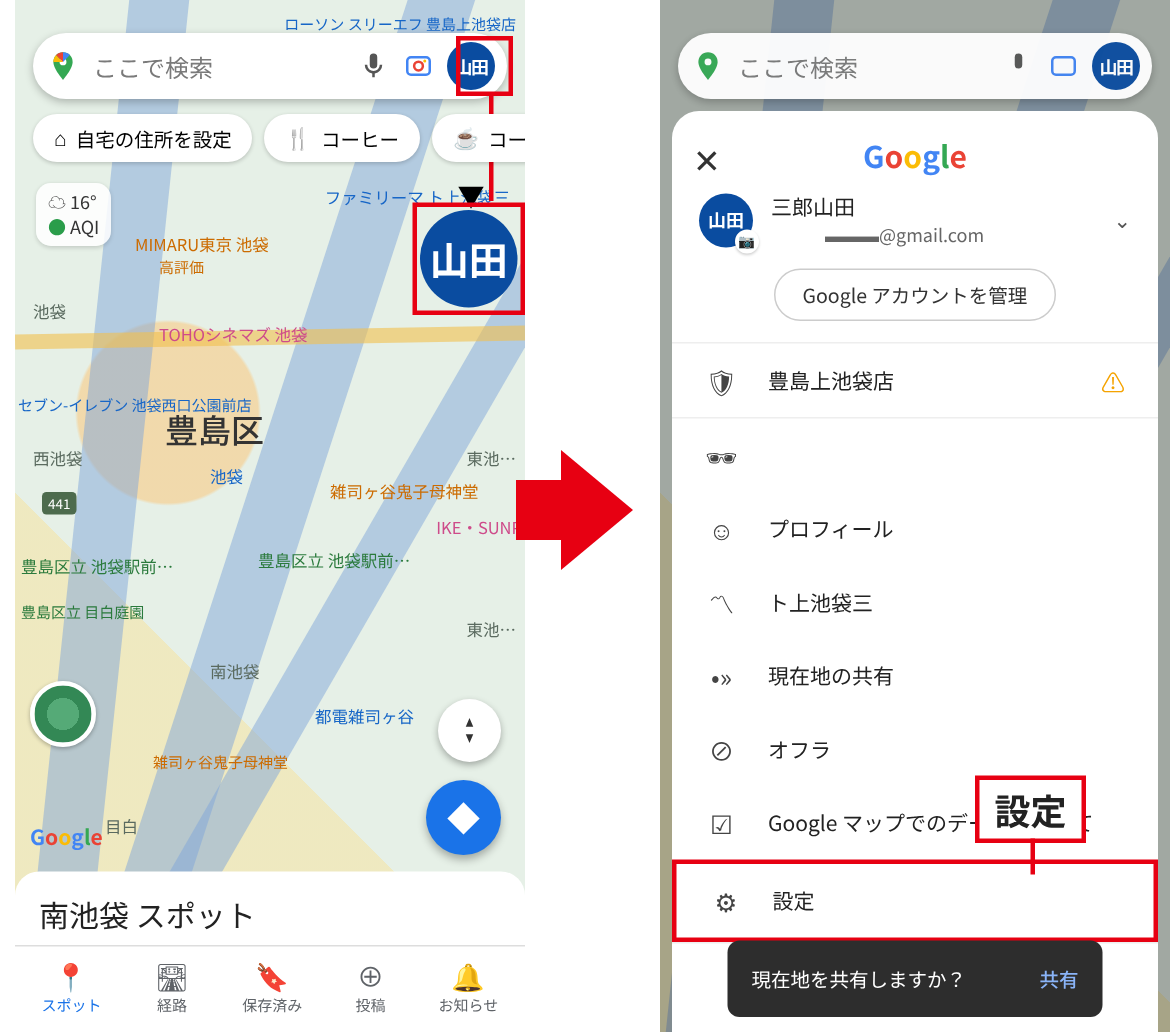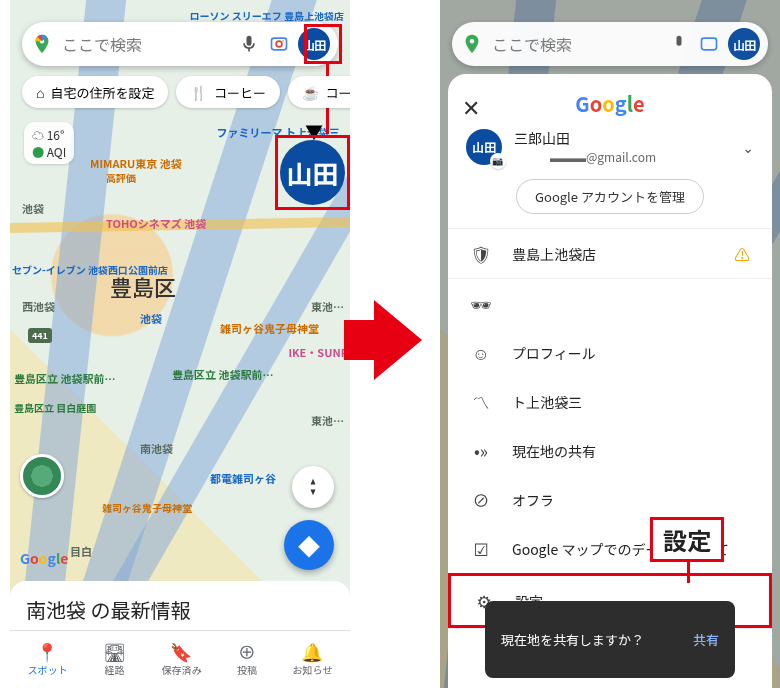--- a/index.html
+++ b/index.html
@@ -21,21 +21,21 @@
     background:
       linear-gradient(45deg, rgba(255,220,120,.35) 0 35%, transparent 35%),
       radial-gradient(circle at 30% 40%, rgba(255,190,100,.45) 0 60px, transparent 62px),
       #e6f0e7;
   }
   .map-line { position:absolute; background:#7fa6d9; opacity:.5; }
   .l1 { top:0; left:40px; width:40px; height:100%; transform:skewX(-6deg);}
   .l2 { top:0; left:150px; width:45px; height:100%; transform:skewX(-18deg);}
   .l3 { top:0; left:240px; width:35px; height:100%; transform:skewX(-30deg);}
   .road-yellow{position:absolute;top:220px;left:0;width:100%;height:10px;background:#f2c04c;opacity:.6;transform:rotate(-1deg);}
-  .map-label{position:absolute;font-size:11px;color:#5a6a5f;white-space:nowrap;font-weight:bold;}
+  .map-label{position:absolute;font-size:11px;color:#5a6a5f;white-space:nowrap;}
   .map-big  {position:absolute;font-size:22px;font-weight:500;color:#333;}
   .searchbar{
     position:absolute; top:22px; left:12px; width:316px; height:44px;
     background:#fff; border-radius:26px; display:flex; align-items:center;
     padding:0 8px; gap:8px; box-shadow:0 2px 6px rgba(0,0,0,.25);
   }
   .g-logo{width:24px;height:24px;display:flex;align-items:center;justify-content:center;}
   .g-logo svg{width:22px;height:22px;}
   .search-text{flex:1;font-size:16px;color:#7a7a7a;}
   .mic-icon,.lens-icon{width:22px;height:22px;display:flex;align-items:center;justify-content:center;color:#555;}
@@ -117,21 +117,21 @@
   .settings-balloon{
     position:absolute;right:48px;top:288px;background:#fff;border:3px solid #e70012;
     padding:2px 10px;font-size:24px;font-weight:700;color:#222;
   }
   .settings-balloon::after{
     content:"";position:absolute;left:50%;bottom:-24px;width:3px;height:24px;background:#e70012;
   }
   .toast{
     position:absolute;bottom:10px;left:50%;transform:translateX(-50%);
     background:#2d2d2d;color:#fff;border-radius:8px;
-    padding:29px 16px;font-size:13px;display:flex;align-items:center;gap:20px;
+    padding:16px 16px;font-size:13px;display:flex;align-items:center;gap:20px;
     width:250px;justify-content:space-between;
   }
   .toast .share{color:#8ab4f8;font-weight:500;}
   .cutoff-row{padding:12px 22px;font-size:14px;color:#222;}
 </style>
 </head>
 <body>
 
 <div class="phone left">
   <div class="map-bg">
@@ -226,21 +226,21 @@
   <div class="compass">
       <svg width="20" height="20" viewBox="0 0 24 24">
         <path fill="#333" d="M12 2l3 7h-6l3-7zm0 20l-3-7h6l-3 7z"></path>
       </svg>
     </div>
   <div class="go-btn">◆</div>
 
   <div class="g-water"><span>G</span><span>o</span><span>o</span><span>g</span><span>l</span><span>e</span></div>
 
   <div class="sheet">
-    <div class="sheet-title">南池袋 の最新情報</div>
+    <div class="sheet-title">南池袋 スポット</div>
   </div>
 
   <div class="bottom-nav">
     <div class="nav-item active">
         <span class="ni">📍</span>
         <span>スポット</span>
       </div>
     <div class="nav-item">
         <span class="ni">🛣</span>
         <span>経路</span>

